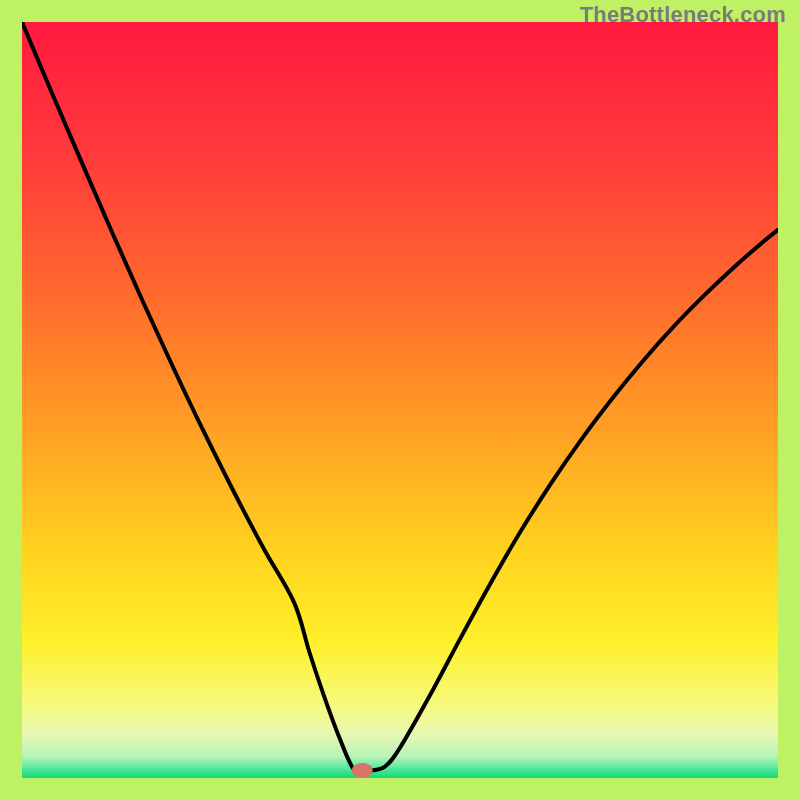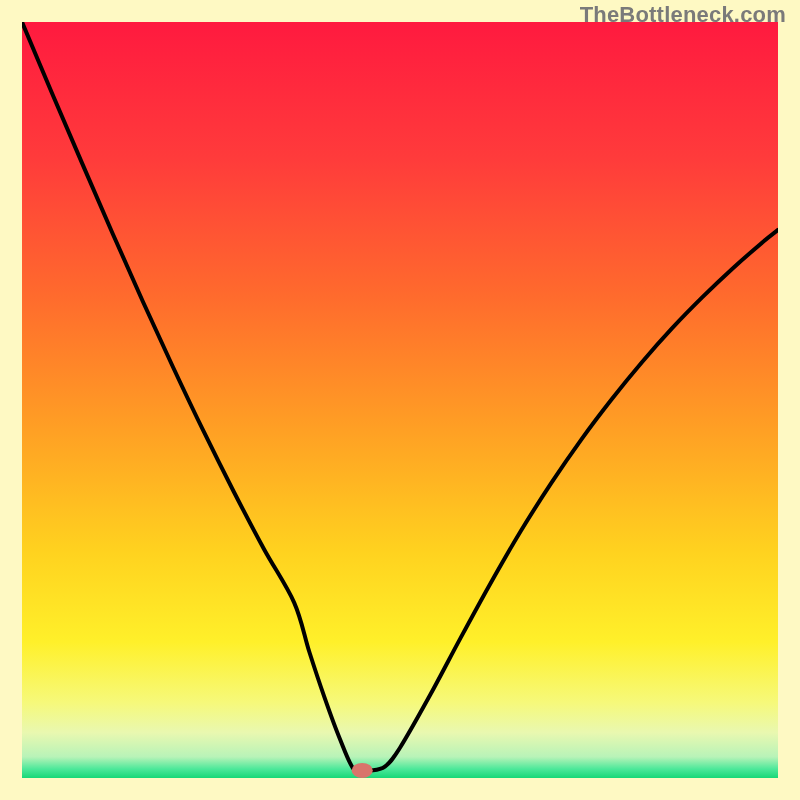--- a/index.html
+++ b/index.html
@@ -8,21 +8,21 @@
     width: 800px;
     height: 800px;
     background: #000;
     font-family: Arial, Helvetica, sans-serif;
     overflow: hidden;
   }
   .frame {
     position: relative;
     width: 800px;
     height: 800px;
-    background: #fef9c3;
+    background: #bef264;
   }
   .watermark {
     position: absolute;
     top: 2px;
     right: 14px;
     color: #7a7a7a;
     font-size: 22px;
     font-weight: 600;
     letter-spacing: 0.2px;
     z-index: 5;

